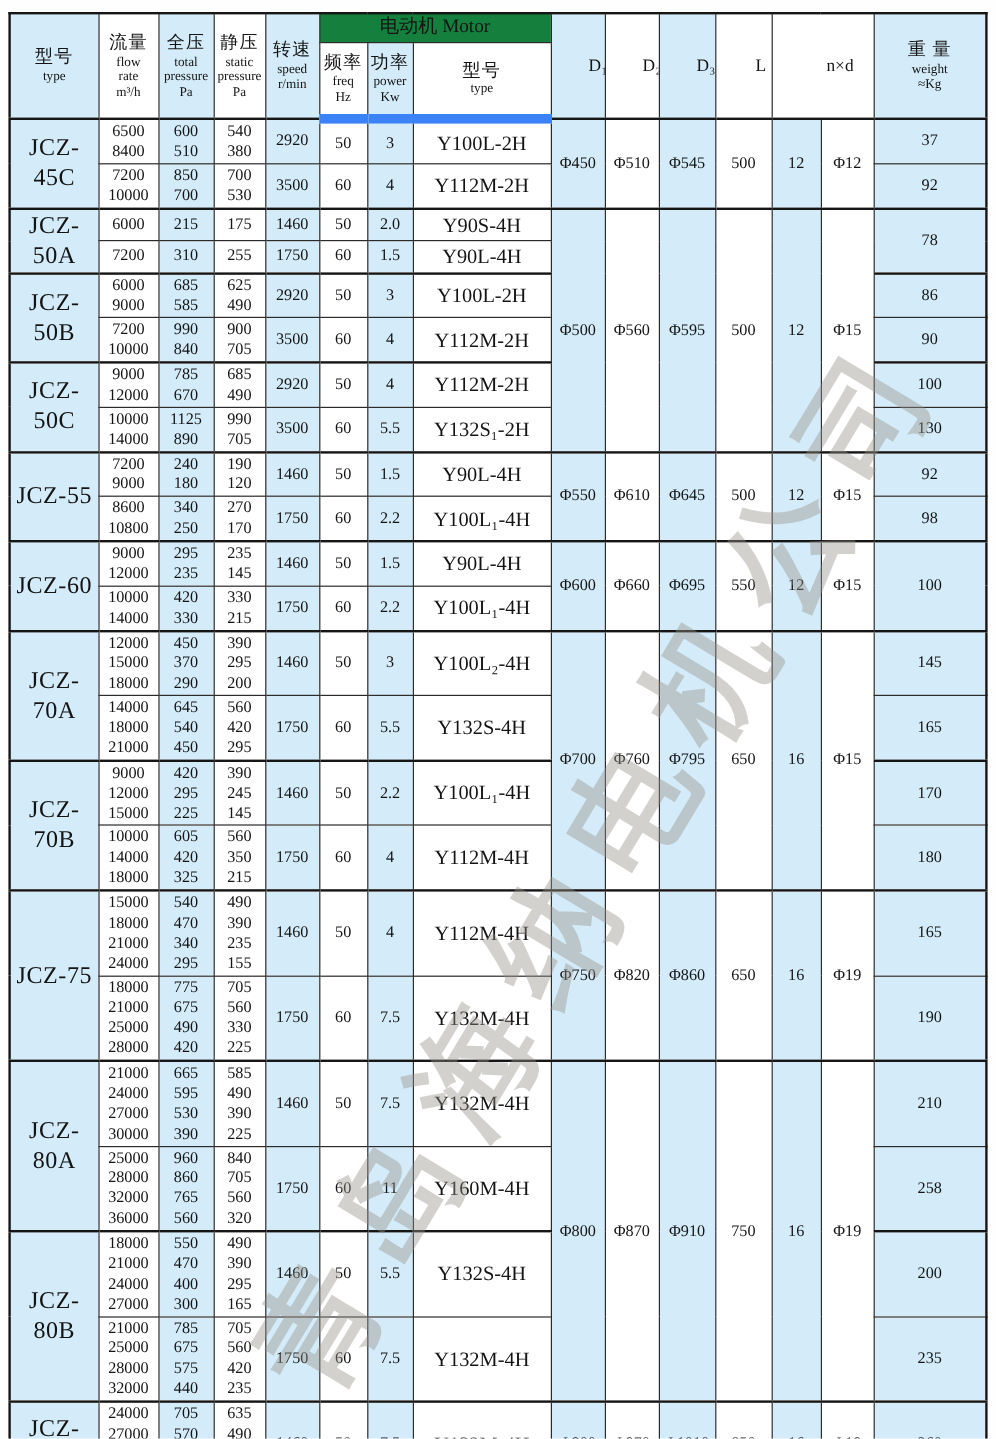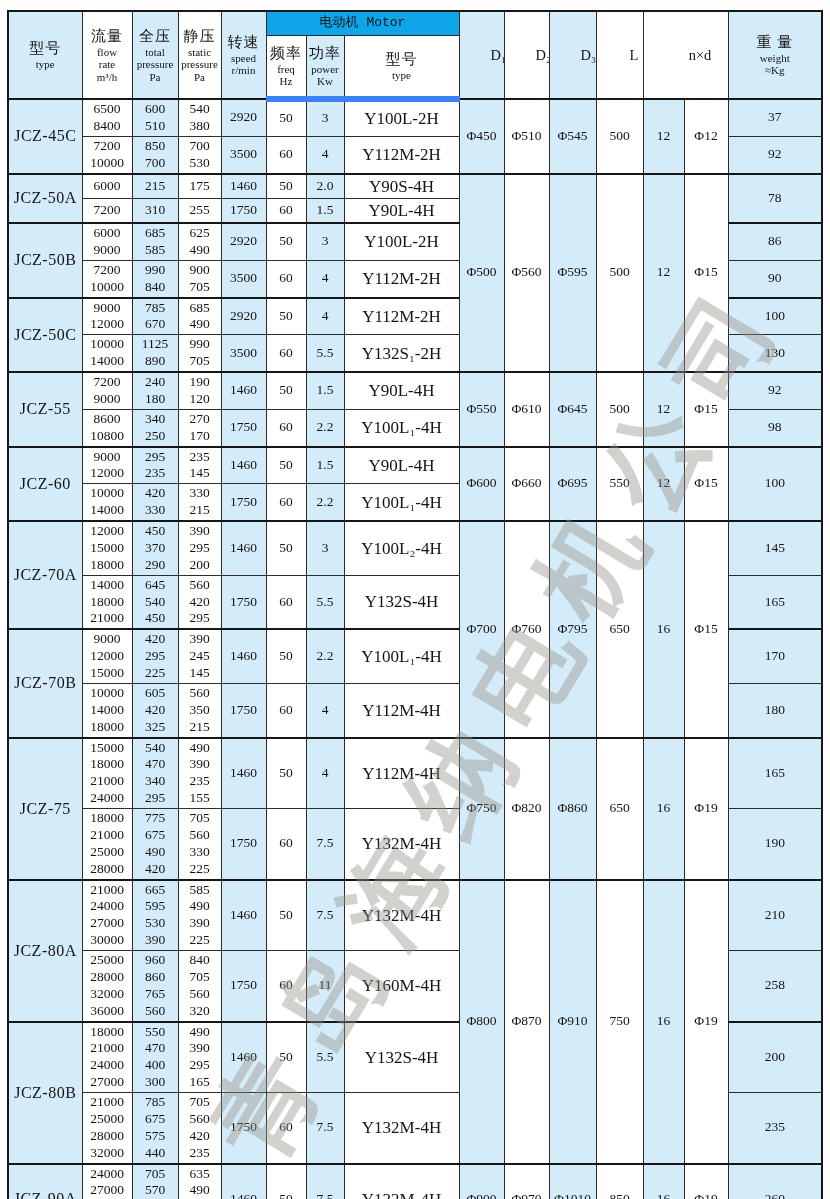--- a/index.html
+++ b/index.html
@@ -3,33 +3,33 @@
 <meta charset="utf-8">
 <style>
   *{box-sizing:border-box;}
   html,body{margin:0;padding:0;background:#ffffff;}
   body{font-family:"Liberation Serif","DejaVu Serif",serif;color:#141414;}
   .page{position:relative;width:830px;height:1199px;background:#fefefe;overflow:hidden;}
   table.spec{border-collapse:collapse;table-layout:fixed;width:814px;position:absolute;left:7px;top:10px;border:2px solid #161616;background:#fff;}
   th,td{border:1px solid #2b2b2b;text-align:center;vertical-align:middle;padding:1px 2px;white-space:pre-line;font-size:13.5px;line-height:1.25;overflow:hidden;}
   .blue{background:#d4ecf9;}
   thead th{font-weight:normal;}
-  thead tr.hh2 th{border-bottom:6px solid #3b82f6;}
+  thead tr.hh2 th{border-bottom:8px solid #3b82f6;}
   .zh{font-size:15px;letter-spacing:1px;white-space:pre-line;}
   .en{font-size:11px;line-height:1.12;white-space:pre-line;}
   .dim-h{font-size:14.5px;padding-left:31px;}
-  .motor-banner{font-size:13px;background:#0ea5e9;font-family:Liberation Mono, monospace;}
+  .motor-banner{font-size:16px;background:#15803d;}
   tr.hh1{height:24px;}
   tr.hh2{height:64px;}
   tbody tr.h1{height:23px;}
   tbody tr.h2{height:36px;}
   tbody tr.h3{height:54px;}
   tbody tr.h4{height:68px;}
   tbody tr.block-start td{border-top:2px solid #161616;}
-  td.model{font-size:16px;letter-spacing:.5px;}
+  td.model{font-size:20px;letter-spacing:.5px;}
   td.motor{font-size:17px;}
   .wm{position:absolute;left:-90px;top:650px;width:1180px;text-align:center;font-size:102px;font-weight:bold;letter-spacing:24px;color:rgba(150,146,139,0.42);transform:rotate(-59deg);pointer-events:none;white-space:nowrap;z-index:5;}
 </style>
 </head>
 <body>
 
 <div class="page">
   <div class="wm">青岛海纳电机公司</div>
 
   <table class="spec">

